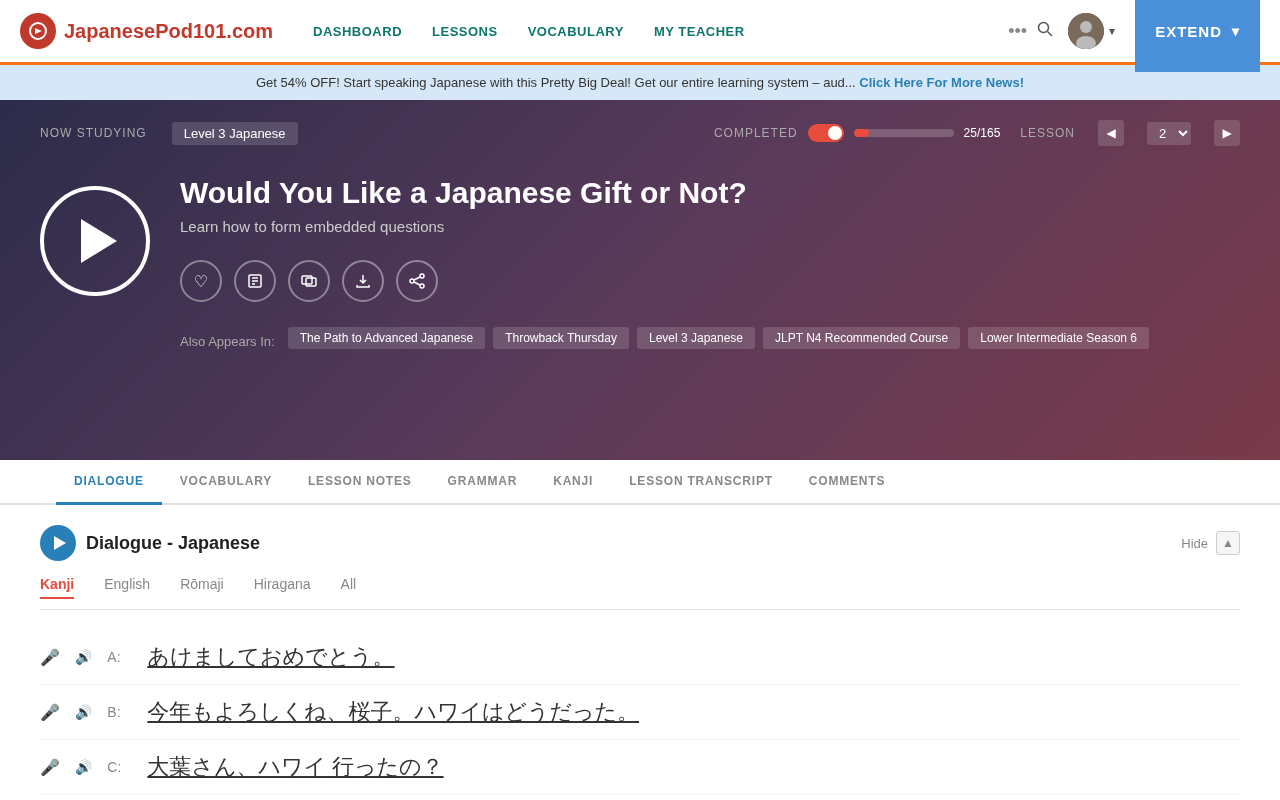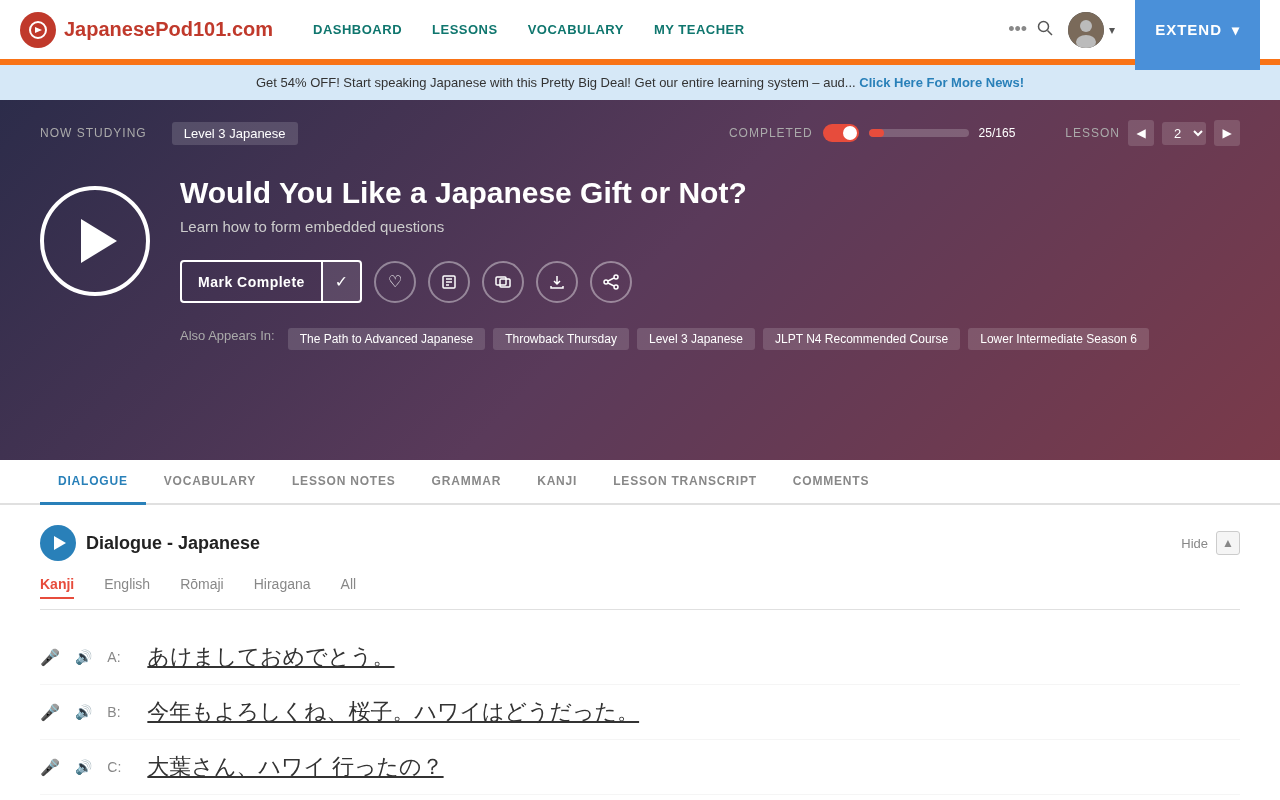--- a/index.html
+++ b/index.html
@@ -4,21 +4,21 @@
   <style>
     * { margin: 0; padding: 0; box-sizing: border-box; }
     body { font-family: Arial, sans-serif; background: #fff; width: 1280px; min-height: 800px; overflow-x: hidden; }
 
     
     .header {
       display: flex;
       align-items: center;
       height: 65px;
       background: #fff;
-      border-bottom: 6px solid #f97316;
+      border-bottom: 3px solid #f97316;
       padding: 0 20px;
     }
     .logo-area {
       display: flex;
       align-items: center;
       margin-right: 40px;
     }
     .logo-icon {
       width: 36px;
       height: 36px;
@@ -175,22 +175,21 @@
       border-radius: 4px;
       width: 15%;
     }
     .progress-text {
       font-size: 12px;
       color: #fff;
     }
     .lesson-area {
       display: flex;
       align-items: center;
-      gap: 8px;
-      margin-left: 30px;
+      gap: 23px;
     }
     .lesson-label {
       font-size: 12px;
       color: #aaa;
       letter-spacing: 1px;
       text-transform: uppercase;
     }
     .lesson-nav-btn {
       width: 26px;
       height: 26px;
@@ -291,21 +290,21 @@
       display: flex;
       align-items: center;
       justify-content: center;
       cursor: pointer;
       font-size: 16px;
     }
 
     
     .appears-in {
       display: flex;
-      align-items: flex-start;
+      align-items: flex-end;
       flex-wrap: wrap;
       gap: 8px;
     }
     .appears-label {
       font-size: 13px;
       color: #aaa;
       margin-right: 5px;
     }
     .tag {
       background: rgba(255,255,255,0.15);
@@ -313,21 +312,21 @@
       padding: 4px 12px;
       border-radius: 3px;
       font-size: 12px;
       cursor: pointer;
     }
 
     
     .tabs-bar {
       background: #fff;
       border-bottom: 2px solid #e0e0e0;
-      padding: 0 40px;
+      padding: 0 56px;
       display: flex;
       gap: 0;
     }
     .tab-item {
       padding: 14px 18px;
       font-size: 12px;
       font-weight: bold;
       color: #888;
       letter-spacing: 0.8px;
       text-transform: uppercase;
@@ -537,24 +536,20 @@
   <div class="hero-content">
     <div class="play-button-circle">
       <div class="play-triangle"></div>
     </div>
 
     <div class="hero-info">
       <div class="lesson-title">Would You Like a Japanese Gift or Not?</div>
       <div class="lesson-subtitle">Learn how to form embedded questions</div>
 
       <div class="action-bar">
-        <div class="mark-complete-btn">
-          <span class="mark-complete-text">Mark Complete</span>
-          <span class="mark-complete-check">✓</span>
-        </div>
 
         <button class="icon-btn">♡</button>
         <button class="icon-btn">
           <svg width="16" height="16" viewBox="0 0 16 16" fill="none" stroke="#fff" stroke-width="1.5">
             <rect x="2" y="2" width="12" height="12" rx="1"></rect>
             <line x1="5" y1="5" x2="11" y2="5"></line>
             <line x1="5" y1="8" x2="11" y2="8"></line>
             <line x1="5" y1="11" x2="8" y2="11"></line>
           </svg>
         </button>

